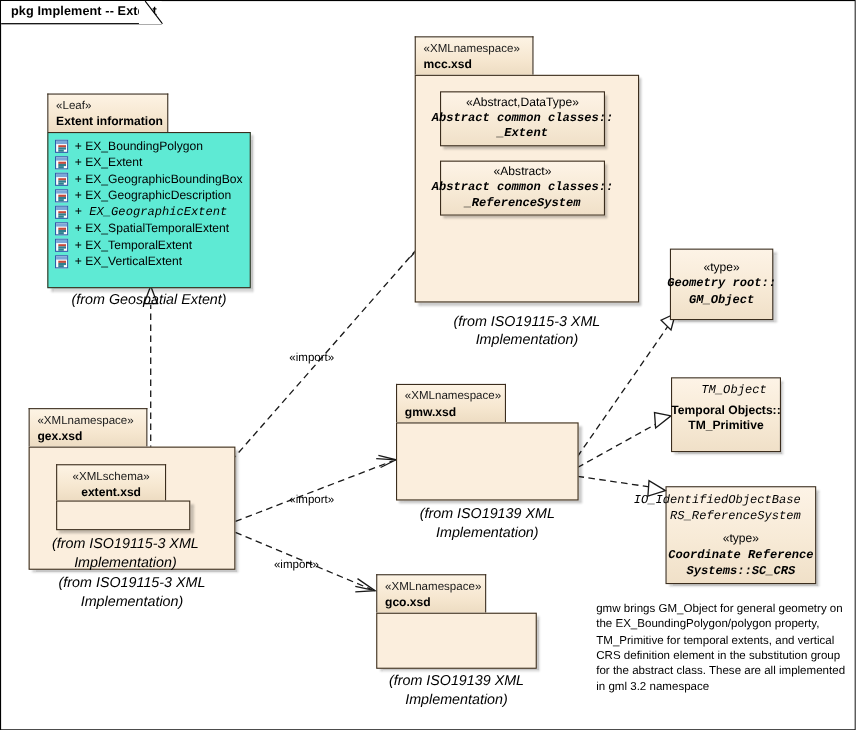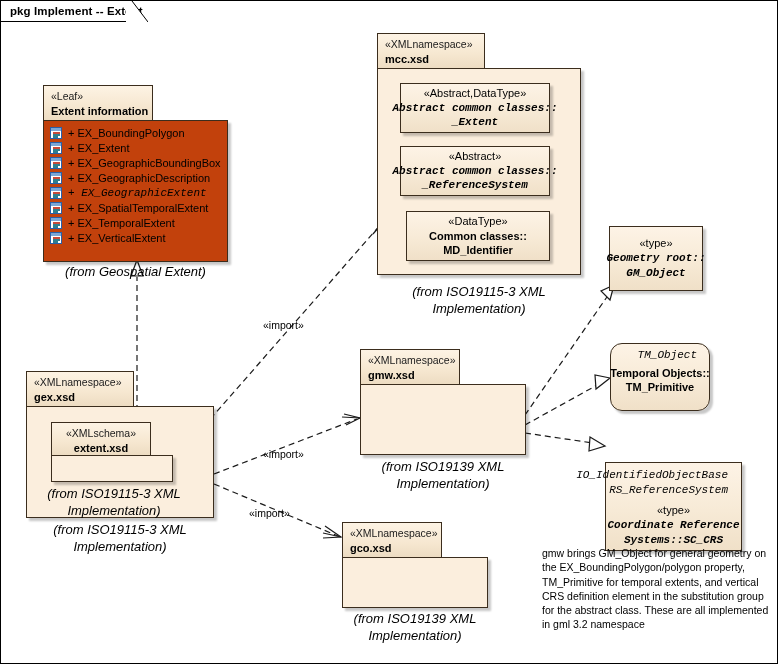--- a/index.html
+++ b/index.html
@@ -73,21 +73,21 @@
     line-height: 1.32;
   }
   .pkg-body {
     position: absolute;
     box-sizing: border-box;
     background: #fbeedd;
     border: 1px solid #3b2d1d;
     box-shadow: 3px 3px 2px rgba(0,0,0,0.22);
   }
   .pkg-body.light {
-    background: #c2410c;
+    background: #5eead4;
   }
 
   .stereo {
     font-size: 10.5px;
     color: #1a1a1a;
     white-space: nowrap;
   }
   .pkgname {
     font-size: 11px;
     font-weight: bold;
@@ -335,25 +335,20 @@
     <div class="ln it bd">Abstract common classes::</div>
     <div class="ln it bd">_Extent</div>
   </div>
 
   <div class="cls" style="left:399px; top:145px; width:150px; height:50px;">
     <div class="ln">«Abstract»</div>
     <div class="ln it bd">Abstract common classes::</div>
     <div class="ln it bd">_ReferenceSystem</div>
   </div>
 
-  <div class="cls" style="left:405px; top:210px; width:144px; height:50px;">
-    <div class="ln">«DataType»</div>
-    <div class="ln bd">Common classes::</div>
-    <div class="ln bd">MD_Identifier</div>
-  </div>
 
   <div class="fromlbl" style="left:366px; top:283px; width:224px;">(from ISO19115-3 XML Implementation)</div>
 
   <div class="pkg-tab" style="left:25px; top:370px; width:108px; height:35px;">
     <div class="stereo">«XMLnamespace»</div>
     <div class="pkgname">gex.xsd</div>
   </div>
   <div class="pkg-body" style="left:25px; top:405px; width:188px; height:112px;"></div>
 
   <div class="pkg-tab" style="left:50px; top:421px; width:100px; height:33px;text-align:center;">
@@ -381,27 +376,27 @@
   <div class="pkg-body" style="left:341px; top:556px; width:146px; height:51px;"></div>
   <div class="fromlbl" style="left:341px; top:610px; width:146px;">(from ISO19139 XML
 Implementation)</div>
 
   <div class="cls" style="left:608px; top:225px; width:94px; height:65px;">
     <div class="ln">«type»</div>
     <div class="ln it bd">Geometry root::</div>
     <div class="ln it bd">GM_Object</div>
   </div>
 
-  <div class="cls" style="left:609px; top:342px; width:100px; height:68px; justify-content:flex-start; padding-top:4px;border-radius:12px;">
+  <div class="cls" style="left:609px; top:342px; width:100px; height:68px; justify-content:flex-start; padding-top:4px;">
     <div class="ln it" style="align-self:flex-end; padding-right:2px;">TM_Object</div>
     <div class="ln bd" style="margin-top:3px;">Temporal Objects::</div>
     <div class="ln bd">TM_Primitive</div>
   </div>
 
-  <div class="cls" style="left:604px; top:441px; width:137px; height:89px; justify-content:flex-start; padding-top:5px;margin-top:20px;">
+  <div class="cls" style="left:604px; top:441px; width:137px; height:89px; justify-content:flex-start; padding-top:5px;">
     <div class="ln it" style="align-self:flex-end; padding-right:3px;">IO_IdentifiedObjectBase</div>
     <div class="ln it" style="align-self:flex-end; padding-right:3px;">RS_ReferenceSystem</div>
     <div class="ln" style="margin-top:6px;">«type»</div>
     <div class="ln it bd">Coordinate Reference</div>
     <div class="ln it bd">Systems::SC_CRS</div>
   </div>
 
   <div class="note" style="left:541px; top:545px; width:232px;">gmw brings GM_Object for general geometry on the EX_BoundingPolygon/polygon property, TM_Primitive for temporal extents, and vertical CRS definition element in the substitution group for the abstract class. These are all implemented in gml 3.2 namespace</div>
 
 </div>

